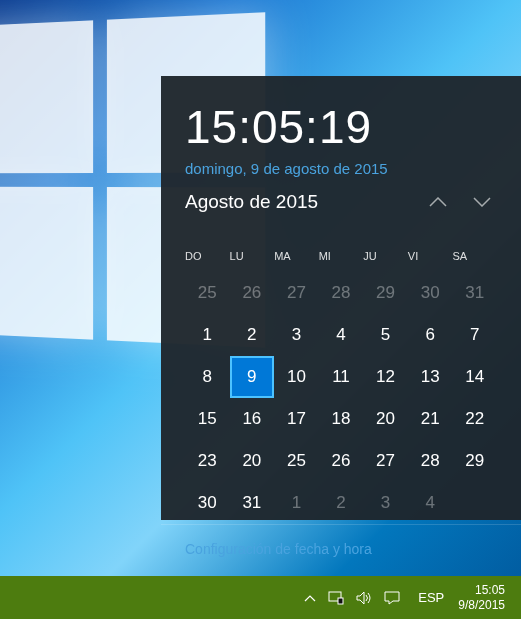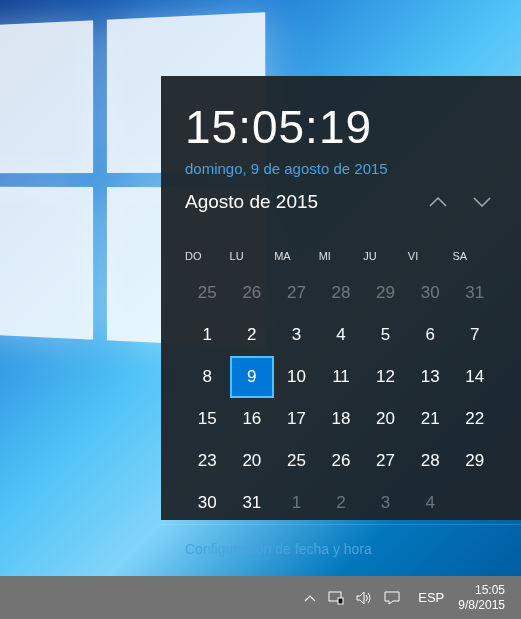--- a/index.html
+++ b/index.html
@@ -117,21 +117,21 @@
     margin-right: -24px;
     padding-left: 24px;
     padding-top: 16px;
   }
   .taskbar {
     position: absolute;
     bottom: 0;
     left: 0;
     right: 0;
     height: 43px;
-    background: #737373;
+    background: #4d7c0f;
     display: flex;
     align-items: center;
     justify-content: flex-end;
     padding: 0 10px 0 0;
     color: #fff;
   }
   .tray-icons {
     display: flex;
     align-items: center;
     gap: 12px;

